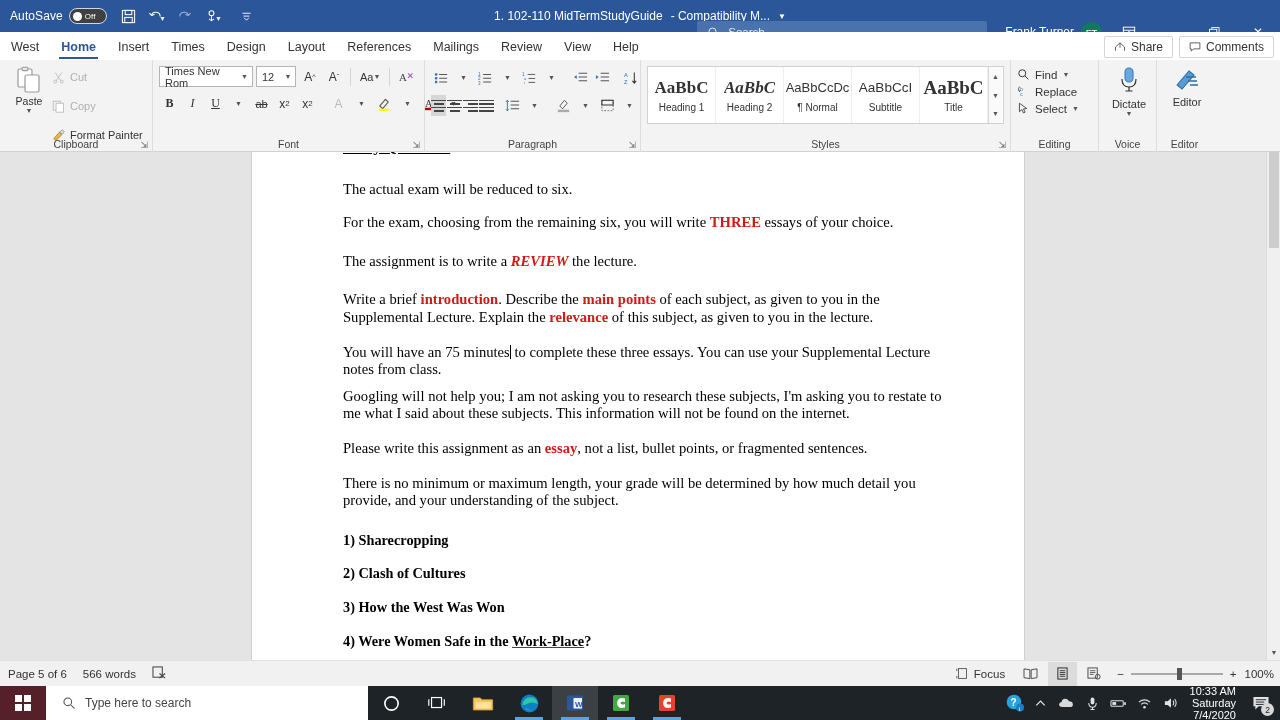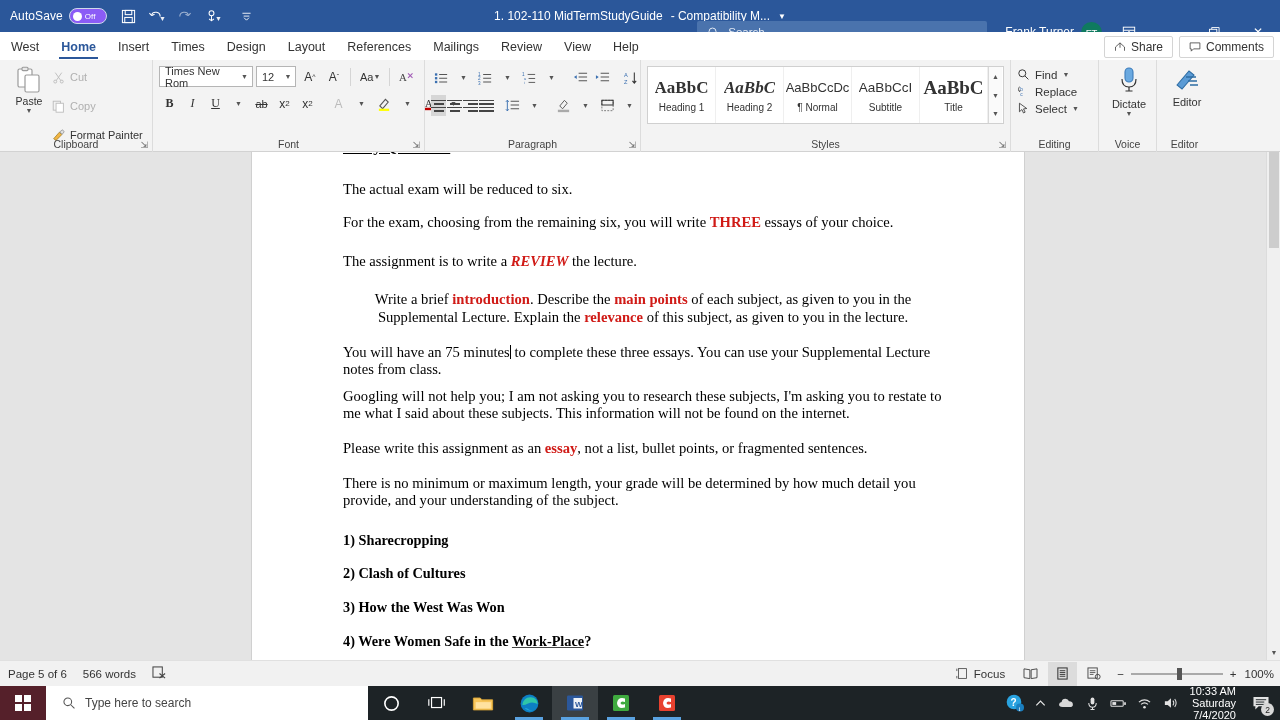--- a/index.html
+++ b/index.html
@@ -14,21 +14,21 @@
   
   .titlebar {
     position: absolute; top: 0; left: 0; width: 1280px; height: 32px;
     background: #2b579a; display: flex; align-items: center;
     color: #fff; font-size: 12px;
   }
   .tb-left { display: flex; align-items: center; gap: 0px; padding-left: 10px; }
   .autosave-label { font-size: 12px; color: #fff; margin-right: 6px; letter-spacing: 0.1px; }
   .autosave-toggle {
     width: 38px; height: 16px; border-radius: 9px; border: 1px solid #cdd9ea;
-    background: #8b5cf6; position: relative; display: flex; align-items: center;
+    background: #404040; position: relative; display: flex; align-items: center;
   }
   .autosave-toggle .knob {
     width: 9px; height: 9px; border-radius: 50%; background: #fff; margin-left: 3px;
   }
   .autosave-toggle .offtxt { font-size: 8px; margin-left: 3px; color: #fff; }
   .qat-btn {
     width: 28px; height: 26px; display: flex; align-items: center; justify-content: center;
     color: #fff; font-size: 14px; position: relative;
   }
   .qat-btn.dim { opacity: 0.55; }
@@ -694,21 +694,21 @@
           <span>The actual exam will be reduced to six.</span>
         </div>
         <div class="doc-p tight">
           <span>For the exam, choosing from the remaining six, you will write </span><span class="red">THREE</span><span> essays of your choice.</span>
         </div>
 
         <div class="doc-p" style="margin-top:21px;">
           <span>The assignment is to write a </span><span class="red-ital">REVIEW</span><span> the lecture.</span>
         </div>
 
-        <div class="doc-p" style="margin-top:21px;text-align:center;">
+        <div class="doc-p" style="margin-top:21px;">
           <span>Write a brief </span><span class="red">introduction</span><span>. Describe the </span><span class="red">main points</span><span> of each subject, as given to you in the Supplemental Lecture. Explain the </span><span class="red">relevance</span><span> of this subject, as given to you in the lecture.</span>
         </div>
 
         <div class="doc-p" style="margin-top:17px;">
           <span>You will have an 75 minutes</span><span class="caret-text"></span><span> to complete these three essays. You can use your Supplemental Lecture notes from class.</span>
         </div>
 
         <div class="doc-p" style="margin-top:9px;">
           <span>Googling will not help you; I am not asking you to research these subjects, I'm asking you to restate to me what I said about these subjects. This information will not be found on the internet.</span>
         </div>

